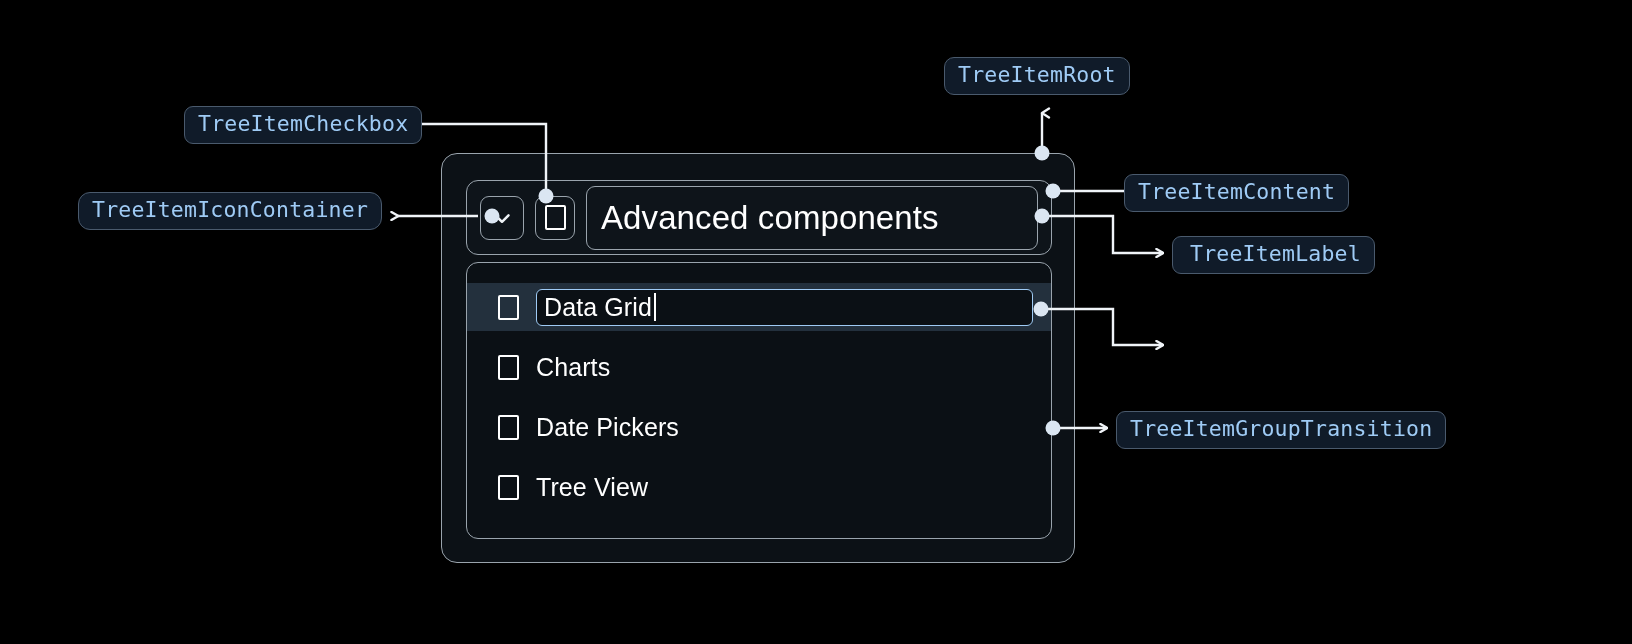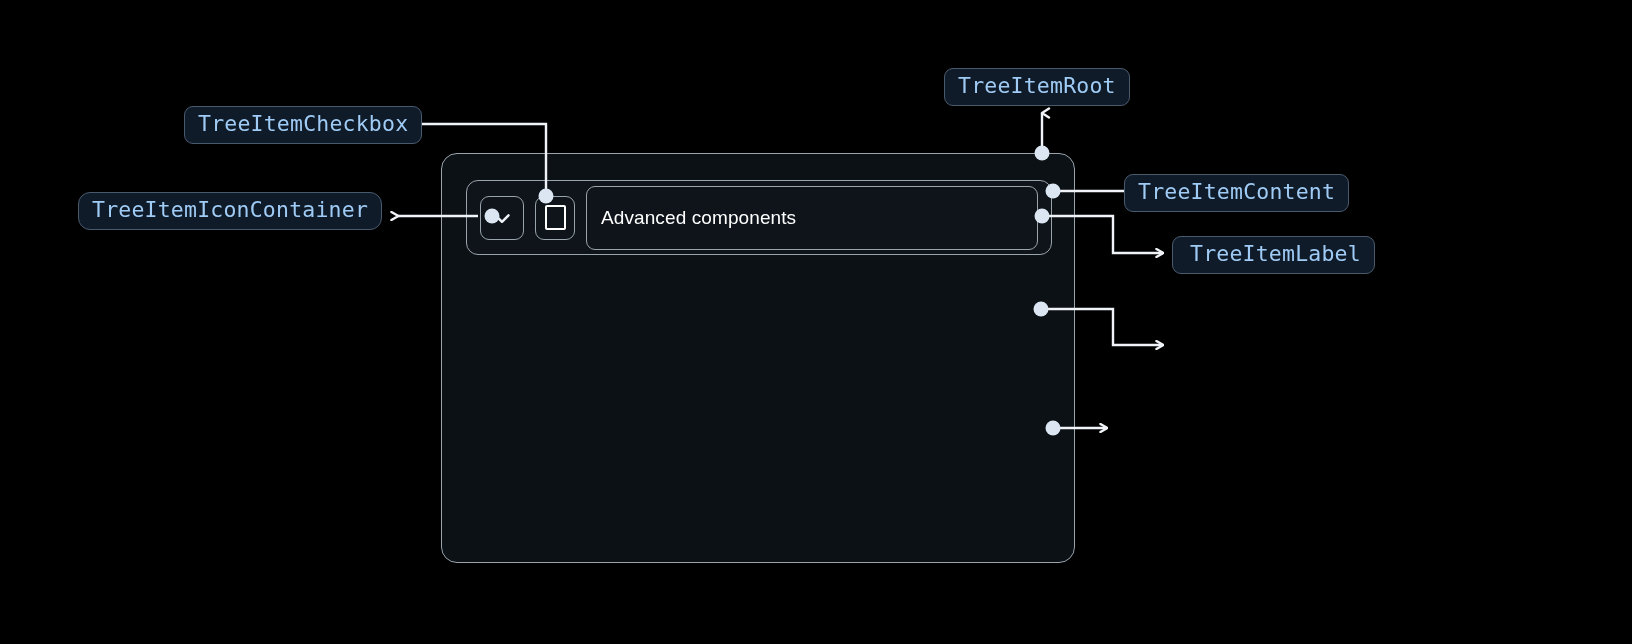--- a/index.html
+++ b/index.html
@@ -120,21 +120,21 @@
   #root-label {
     flex: 1 1 auto;
     height: 64px;
     box-sizing: border-box;
     border-radius: 9px;
     border: 1.5px solid #9aa4ad;
     display: flex;
     align-items: center;
     padding-left: 14px;
     color: #ffffff;
-    font-size: 19px;
+    font-size: 33px;
     letter-spacing: 0.1px;
   }
 
   #group-transition {
     position: absolute;
     left: 24px;
     top: 108px;
     width: 586px;
     height: 277px;
     box-sizing: border-box;
@@ -218,20 +218,46 @@
       </div>
 
       <div class="checkbox-container">
         <span class="cb-glyph"></span>
       </div>
 
       <div id="root-label">Advanced components</div>
 
     </div>
 
+    <div id="group-transition">
+
+      <div class="child-row selected">
+        <span class="child-cb"></span>
+        <span id="label-input">
+          <span class="val">Data Grid</span>
+          <span class="caret"></span>
+        </span>
+      </div>
+
+      <div class="child-row">
+        <span class="child-cb"></span>
+        <span class="child-label">Charts</span>
+      </div>
+
+      <div class="child-row">
+        <span class="child-cb"></span>
+        <span class="child-label">Date Pickers</span>
+      </div>
+
+      <div class="child-row">
+        <span class="child-cb"></span>
+        <span class="child-label">Tree View</span>
+      </div>
+
+    </div>
   </div>
 
   <svg id="wires" viewBox="0 0 1632 644">
     <defs>
       <marker id="arrowR" markerWidth="10" markerHeight="10" refX="8.6" refY="5" orient="auto" markerUnits="userSpaceOnUse">
         <path d="M2,1 L9,5 L2,9" fill="none" stroke="#f0f4f8" stroke-width="2.4" stroke-linecap="round" stroke-linejoin="round"></path>
       </marker>
       <marker id="arrowL" markerWidth="10" markerHeight="10" refX="1.4" refY="5" orient="auto" markerUnits="userSpaceOnUse">
         <path d="M8,1 L1,5 L8,9" fill="none" stroke="#f0f4f8" stroke-width="2.4" stroke-linecap="round" stroke-linejoin="round"></path>
       </marker>
@@ -265,21 +291,22 @@
       <circle cx="1042" cy="216" r="7.5"></circle>
       <circle cx="1041" cy="309" r="7.5"></circle>
       <circle cx="1053" cy="428" r="7.5"></circle>
     </g>
   </svg>
 
   <div class="badge" style="left:148px;  top:106px;margin-left:36px;">TreeItemCheckbox</div>
 
   <div class="badge" style="left:78px;   top:192px;border-radius:12px;">TreeItemIconContainer</div>
 
-  <div class="badge" style="left:944px;  top:68px;">TreeItemRoot</div>
+  <div class="badge" style="left:944px;  top:57px;border-radius:10px;">TreeItemRoot</div>
 
   <div class="badge" style="left:1124px; top:174px;">TreeItemContent</div>
 
   <div class="badge" style="left:1172px; top:236px;padding-left:17px;">TreeItemLabel</div>
 
 
+  <div class="badge" style="left:1116px; top:411px;">TreeItemGroupTransition</div>
 
 </div>
 
 </body></html>

